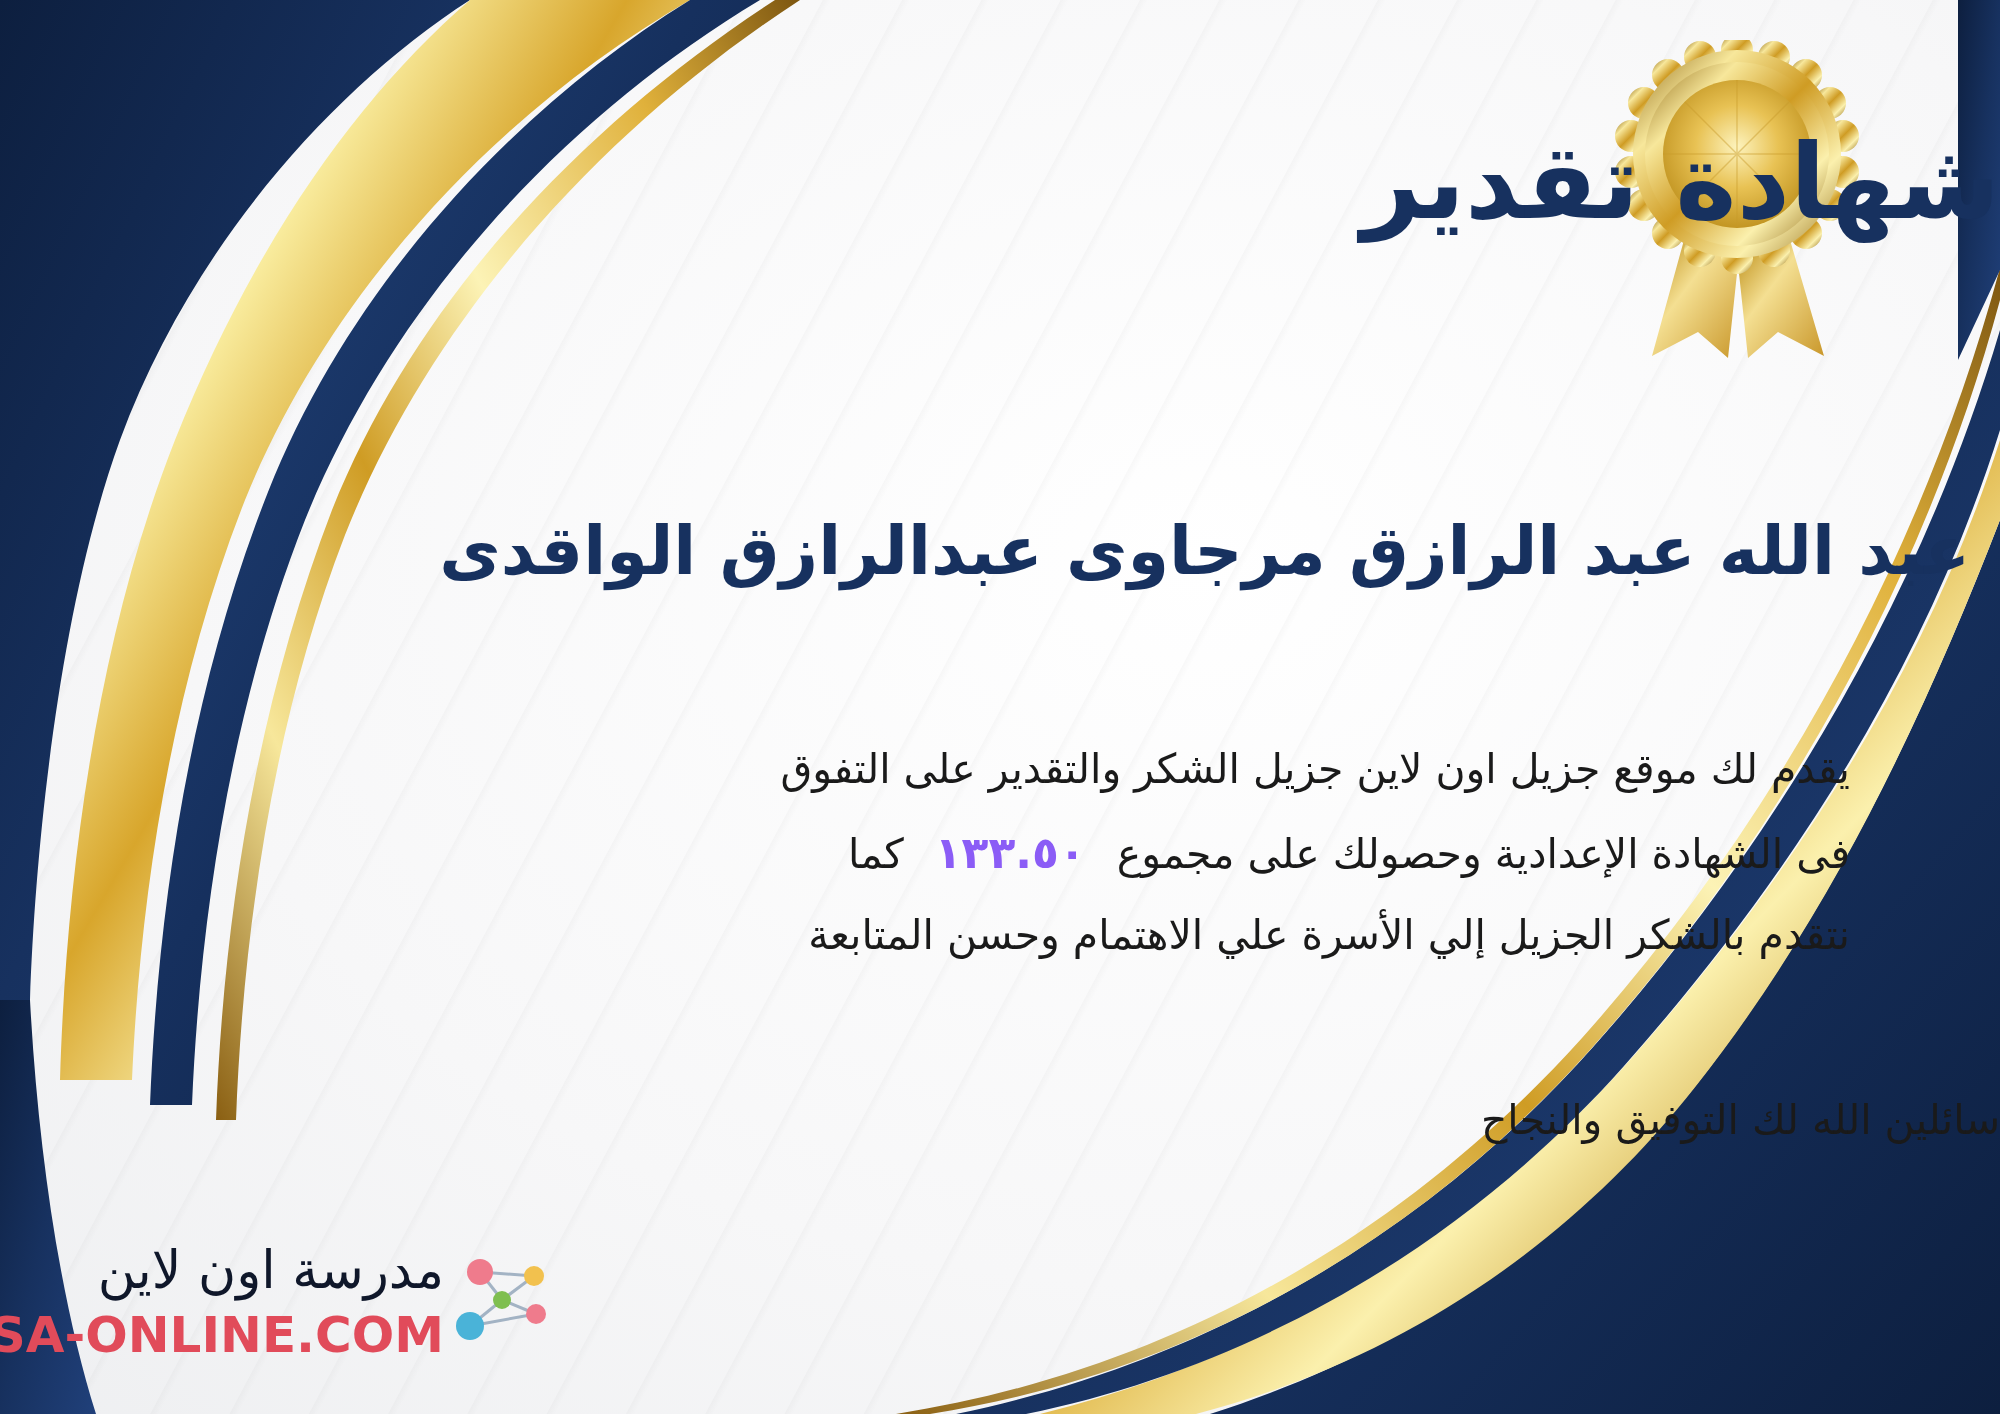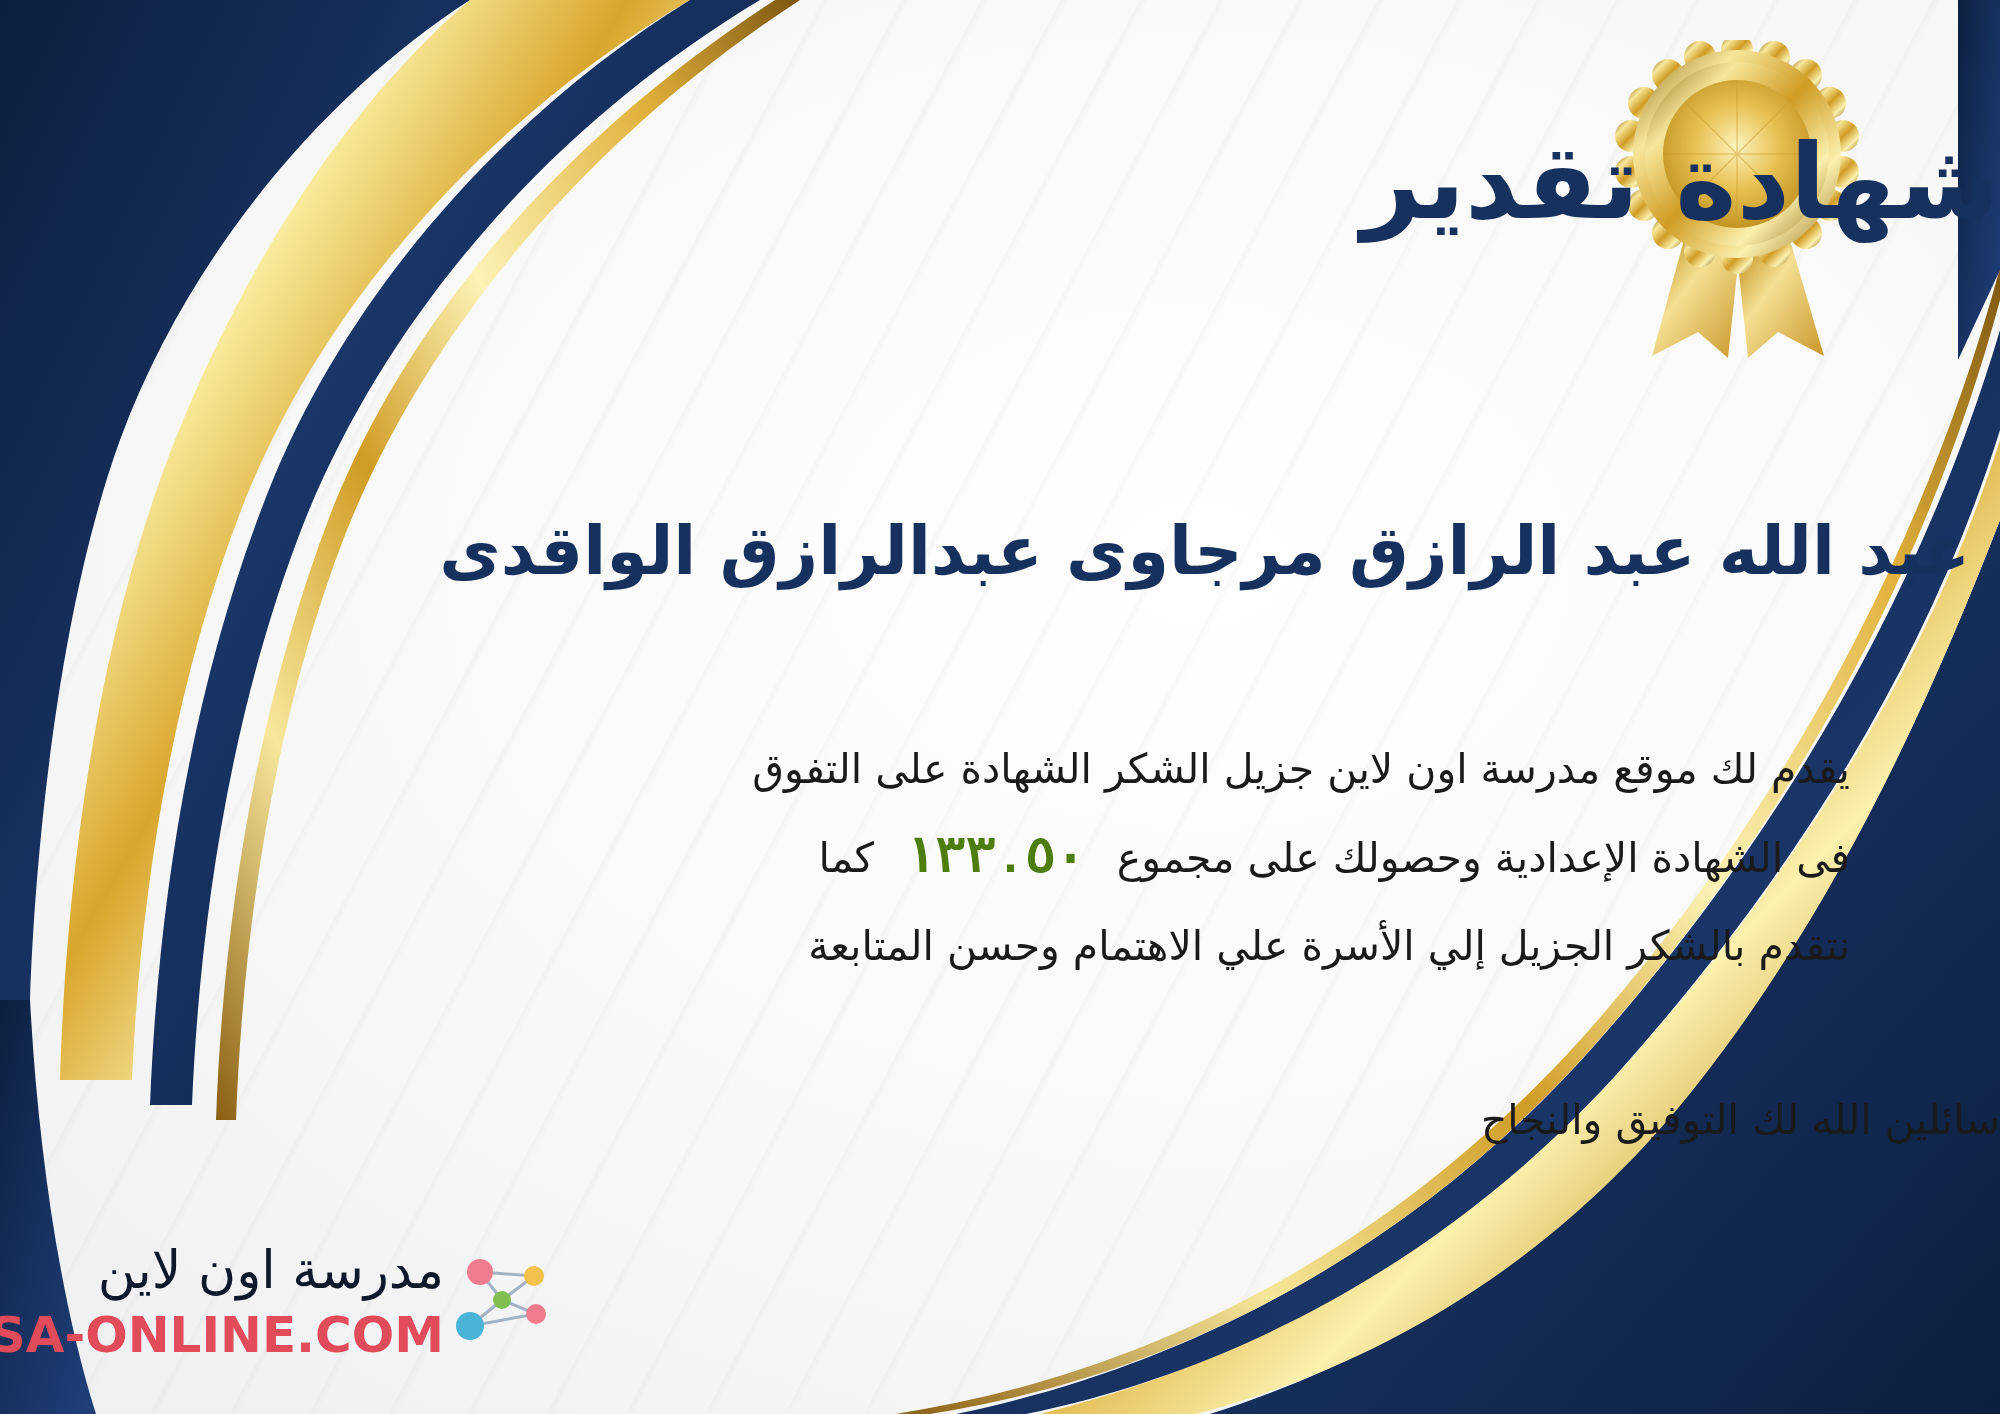--- a/index.html
+++ b/index.html
@@ -88,25 +88,24 @@
     font-size: 41px;
     color: #1a1a1a;
     line-height: 1.95;
     font-weight: 500;
   }
   .body-line {
     display: block;
   }
   .grade-value {
     font-weight: 700;
-    font-size: 50px;
+    font-size: 44px;
     letter-spacing: 2px;
     padding: 0 18px;
-    color: #4d7c0f;
-    font-family: Liberation Mono, monospace;
+    color: #8b5cf6;
   }
   .closing-line {
     position: absolute;
     top: 1096px;
     right: 0;
     left: 0;
     font-size: 41px;
     color: #1a1a1a;
     font-weight: 500;
   }
@@ -265,21 +264,21 @@
     </g>
   </svg>
 
   <div class="content">
 
     <div class="cert-title">شهادة تقدير</div>
 
     <div class="recipient-name">عبد الله عبد الرازق مرجاوى عبدالرازق الواقدى</div>
 
     <div class="body-block">
-      <span class="body-line">يقدم لك موقع مدرسة اون لاين جزيل الشكر  الشهادة على التفوق</span>
+      <span class="body-line">يقدم لك موقع جزيل اون لاين جزيل الشكر  والتقدير على التفوق</span>
       <span class="body-line">
         <span>فى الشهادة الإعدادية وحصولك على مجموع</span>
         <span class="grade-value">١٣٣.٥٠</span>
         <span>كما</span>
       </span>
       <span class="body-line">نتقدم  بالشكر الجزيل إلي الأسرة علي الاهتمام وحسن المتابعة</span>
     </div>
 
     <div class="closing-line">سائلين الله لك التوفيق  والنجاح</div>
   </div>

